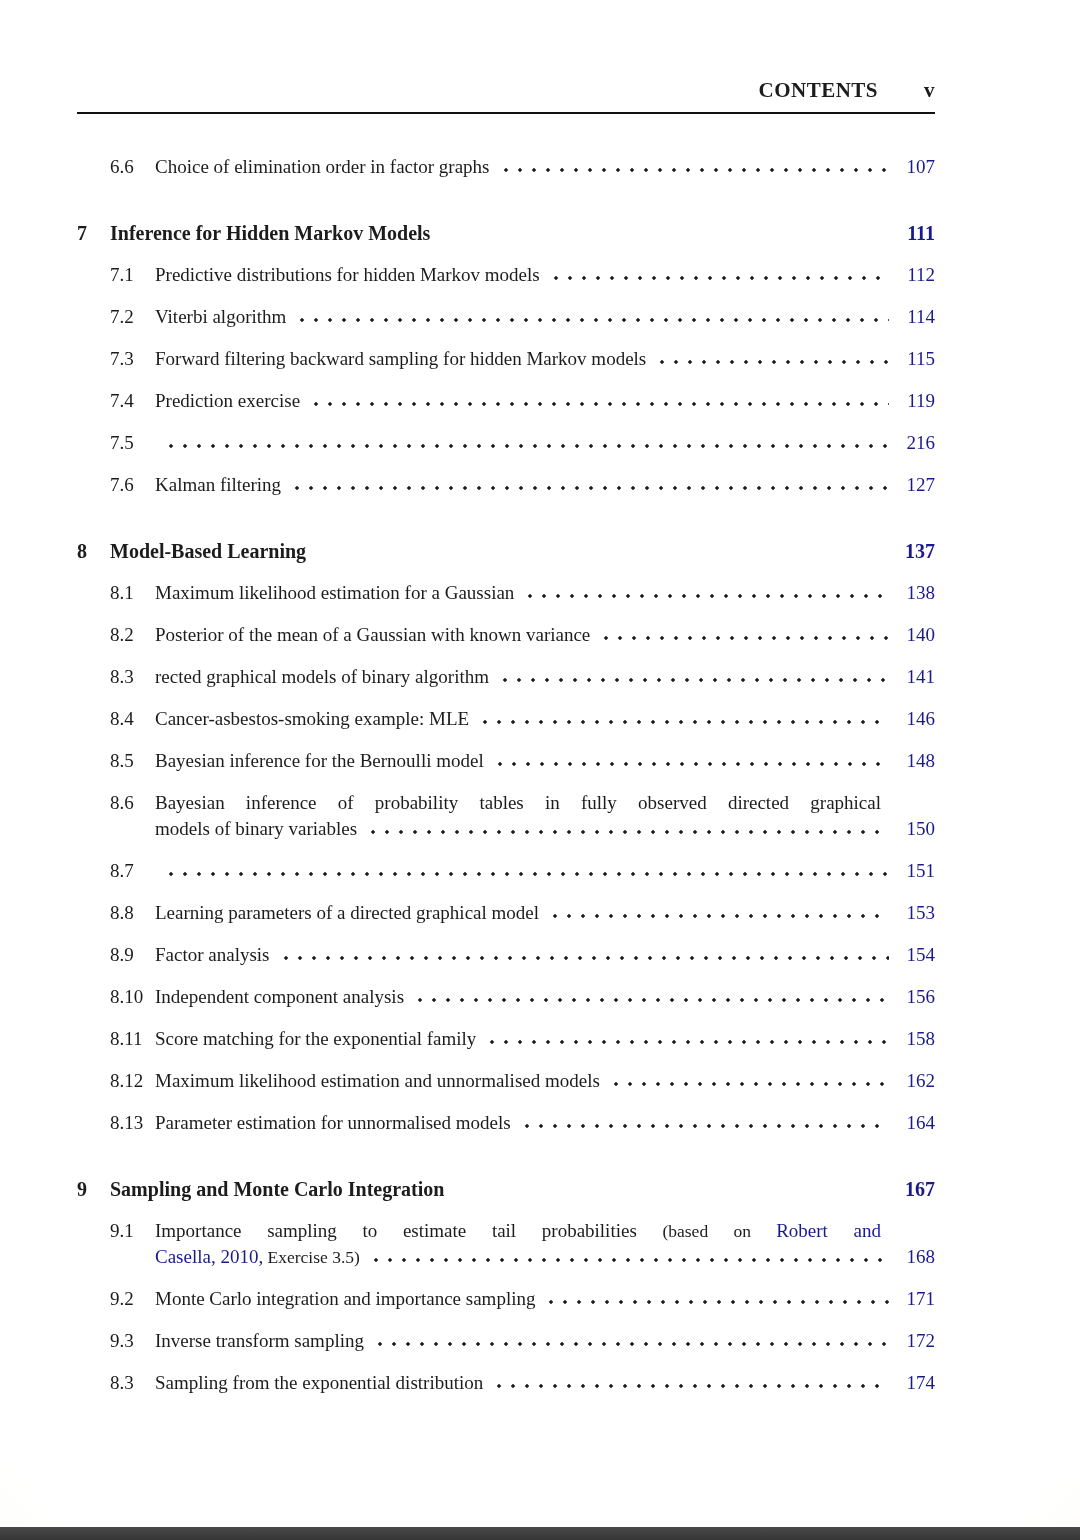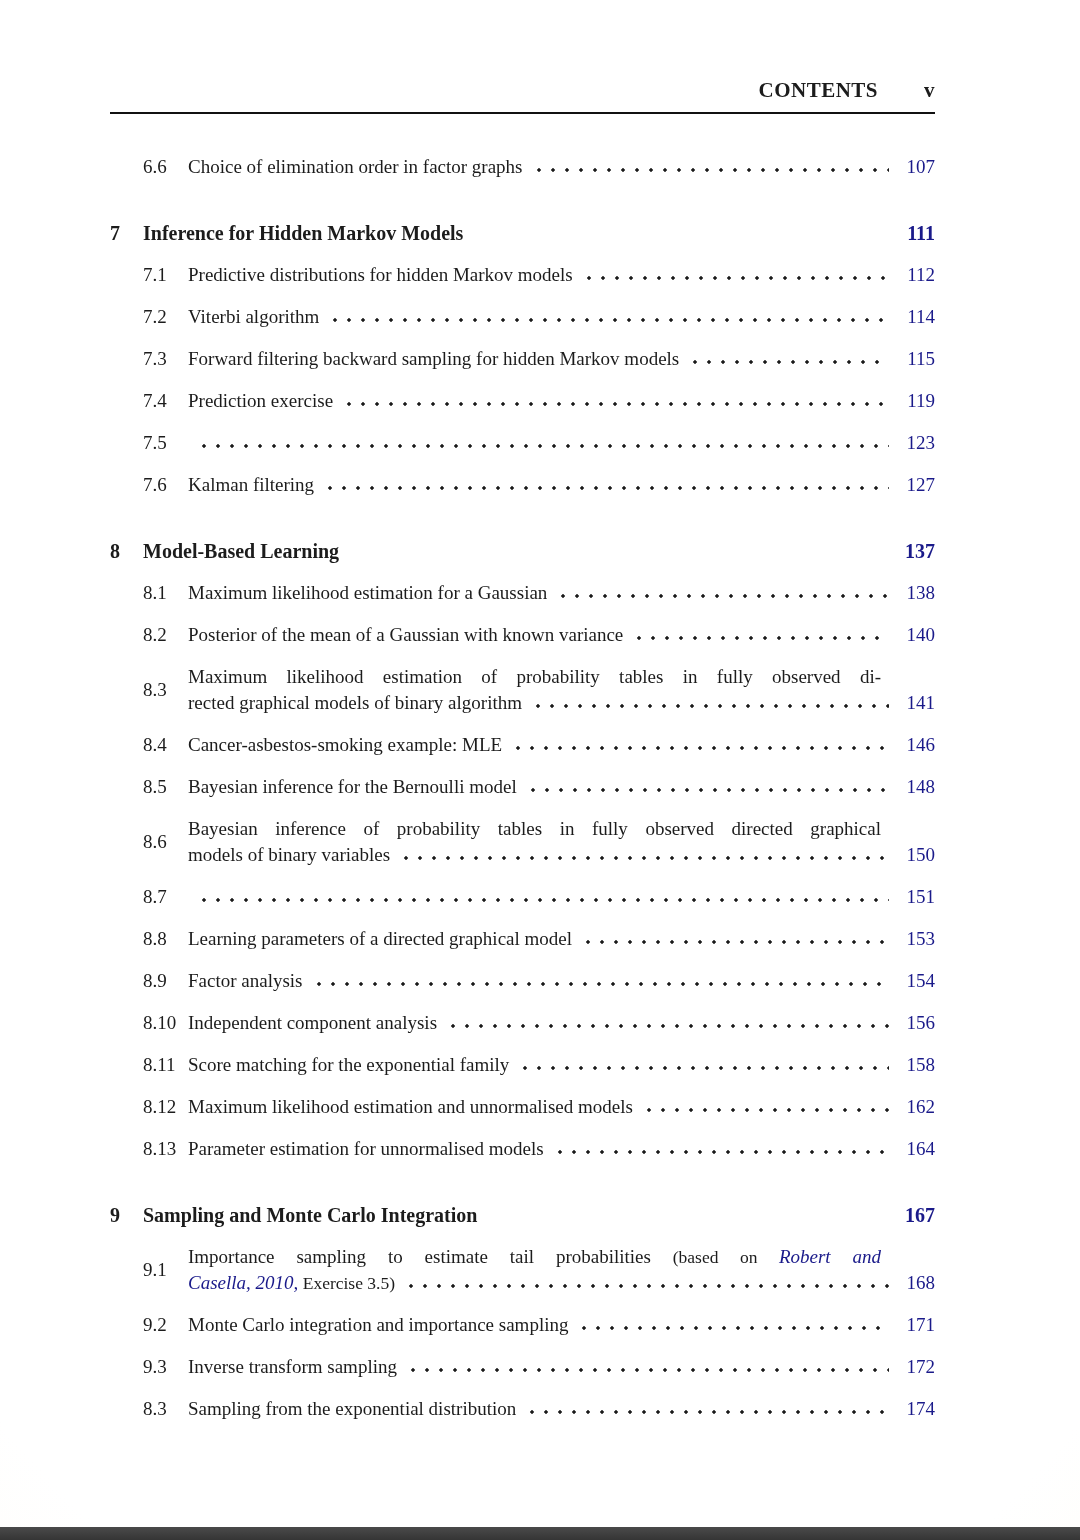--- a/index.html
+++ b/index.html
@@ -12,21 +12,21 @@
     font-family:"Liberation Serif","DejaVu Serif",serif;
     color:var(--ink);
     background:#ffffff;
     overflow:hidden;
   }
   .page{
     position:relative;
     width:1080px;height:1540px;
     background:radial-gradient(130% 120% at 50% 45%, #ffffff 55%, #fbf5e8 100%);
     box-sizing:border-box;
-    padding:78px 145px 0 110px;
+    padding:78px 145px 0 77px;
   }
   
   .header{
     display:flex;
     justify-content:flex-end;
     align-items:baseline;
     gap:46px;
     font-weight:bold;
     font-size:21px;
     letter-spacing:0.5px;
@@ -42,21 +42,21 @@
     align-items:baseline;
     margin-top:40px;
     font-weight:bold;
     font-size:20px;
   }
   .entry.chapter .cnum{width:33px;flex:0 0 auto;}
   .entry.chapter .ctitle{flex:0 1 auto;}
   .entry.chapter .cpage{margin-left:auto;color:var(--link);}
   .entry.section{
     display:flex;
-    align-items:center;
+    align-items:flex-start;
     padding-left:33px;
   }
   .entry.section .snum{width:45px;flex:0 0 auto;}
   .entry.section .body{flex:1 1 auto;min-width:0;}
   .line.first{
     text-align:justify;
     text-align-last:justify;
     padding-right:54px;
   }
   .line.last{
@@ -73,21 +73,21 @@
     background-size:14px 6px;
     background-position:left bottom;
     background-repeat:repeat-x;
   }
   .page-num{
     flex:0 0 auto;
     width:40px;
     text-align:right;
     color:var(--link);
   }
-  .cite{color:var(--link);font-style:italic;}
+  .cite{color:var(--link);}
   .paren{font-size:17.5px;}
   
   .bottom-bar{
     position:absolute;
     left:0;bottom:0;
     width:1080px;height:13px;
     background:linear-gradient(#4a4a4a,#353535);
   }
 </style>
 </head>
@@ -153,21 +153,21 @@
             <span class="leader"></span>
             <span class="page-num">119</span>
           </div>
         </div>
       </div>
       <div class="entry section">
         <span class="snum">7.5</span>
         <div class="body">
           <div class="line last">
             <span class="leader"></span>
-            <span class="page-num">123</span>
+            <span class="page-num">216</span>
           </div>
         </div>
       </div>
       <div class="entry section">
         <span class="snum">7.6</span>
         <div class="body">
           <div class="line last">
             <span class="txt"><span>Kalman filtering</span></span>
             <span class="leader"></span>
             <span class="page-num">127</span>
@@ -195,21 +195,20 @@
           <div class="line last">
             <span class="txt"><span>Posterior of the mean of a Gaussian with known variance</span></span>
             <span class="leader"></span>
             <span class="page-num">140</span>
           </div>
         </div>
       </div>
       <div class="entry section">
         <span class="snum">8.3</span>
         <div class="body">
-          <div class="line first"><span class="txt"><span>Maximum likelihood estimation of probability tables in fully observed di-</span></span></div>
           <div class="line last">
             <span class="txt"><span>rected graphical models of binary algorithm</span></span>
             <span class="leader"></span>
             <span class="page-num">141</span>
           </div>
         </div>
       </div>
       <div class="entry section">
         <span class="snum">8.4</span>
         <div class="body">

